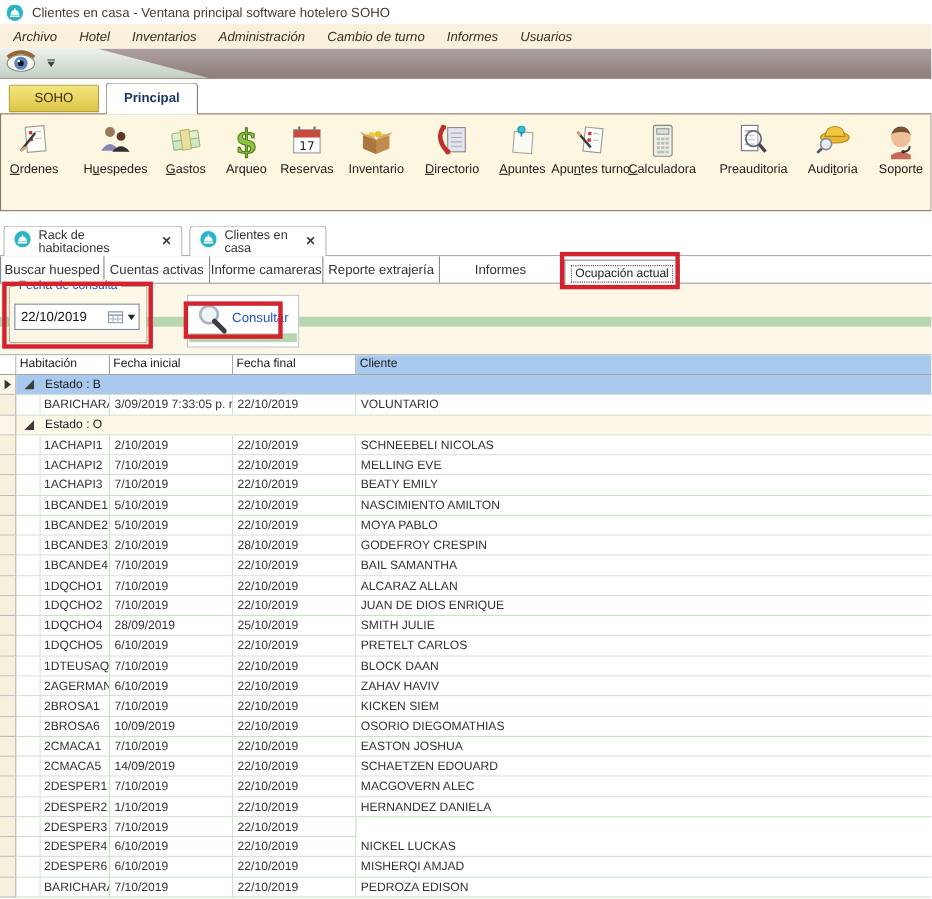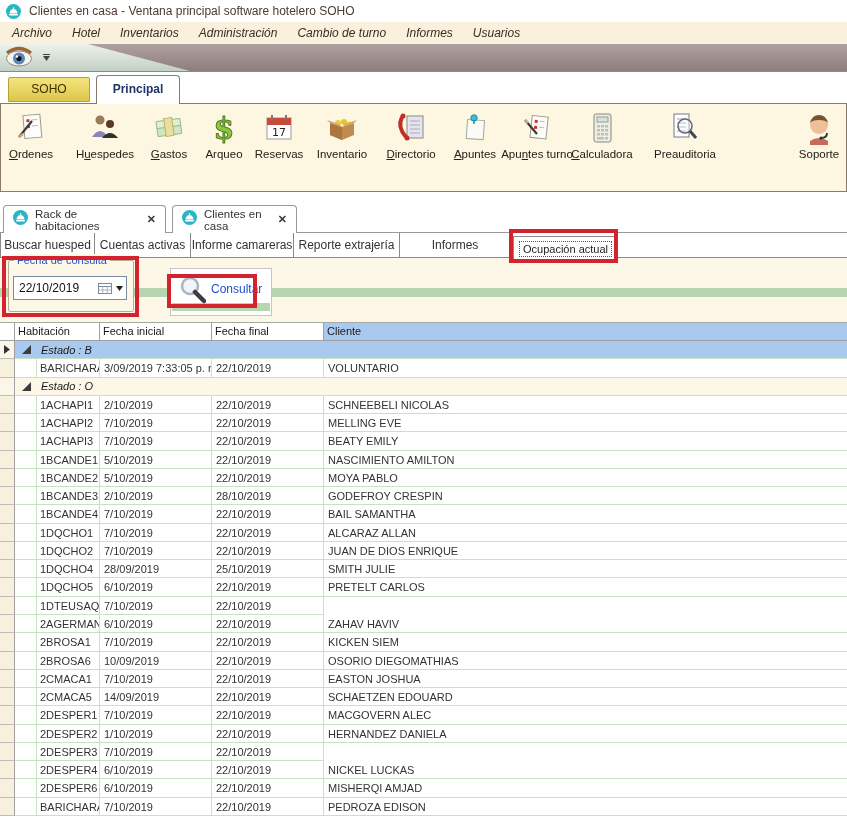--- a/index.html
+++ b/index.html
@@ -63,21 +63,21 @@
   .hcell{height:18px;line-height:17px;font-size:11px;color:#1a1a1a;padding-left:3px;border-right:1px solid #a0a0a0;border-bottom:1px solid #a0a0a0;box-sizing:border-box;background:#fff;white-space:nowrap;overflow:hidden;}
   .h0{width:85px}.h1{width:112px}.h2{width:112px}
   .h3{flex:1;background:#a9c9ee;border-right:none;}
   .grid-row{display:flex;height:18.27px;}
   .grid-row .ind{width:15px;border-right:1px solid #a0a0a0;border-bottom:1px solid #bdbdbd;box-sizing:border-box;background:#f6f0dd;display:flex;align-items:center;justify-content:center;}
   .group-row .ind{background:#fbf6e8;}
   .gcell{flex:1;display:flex;align-items:center;border-bottom:1px solid #c9e2c5;box-sizing:border-box;font-size:11px;color:#1a1a1a;}
   .group-row .gcell{background:#fcf7e6;}
   .group-row.sel .gcell{background:#a9c9ee;}
   .gcell .expand{margin-left:7px;}
-  .gcell .glabel{margin-left:10px;white-space:nowrap;font-style:italic;}
+  .gcell .glabel{margin-left:10px;white-space:nowrap;}
   .data-row .indent{width:22px;border-right:1px solid #c9e2c5;border-bottom:1px solid #c9e2c5;box-sizing:border-box;background:#fff;}
   .cell{height:100%;line-height:18px;font-size:11px;color:#333;padding-left:3px;border-right:1px solid #c9e2c5;border-bottom:1px solid #c9e2c5;box-sizing:border-box;white-space:nowrap;overflow:hidden;background:#fff;}
   .cc0{width:63px}.cc1{width:112px;padding-left:4px}.cc2{width:112px;padding-left:4px}
   .cc3{flex:1;border-right:none;padding-left:4px}
 </style>
 </head>
 <body>
 
 <div id="app">
 
@@ -248,20 +248,29 @@
         <span class="tb-ico"><svg width="34" height="34">
             <rect x="6" y="3" width="15" height="23" fill="#fff" stroke="#778"></rect>
             <line x1="9" y1="8" x2="18" y2="8" stroke="#99a"></line>
             <line x1="9" y1="12" x2="18" y2="12" stroke="#99a"></line>
             <line x1="9" y1="16" x2="18" y2="16" stroke="#99a"></line>
             <line x1="9" y1="20" x2="18" y2="20" stroke="#99a"></line>
             <circle cx="17" cy="15" r="7" fill="rgba(240,244,250,0.45)" stroke="#667" stroke-width="1.5"></circle>
             <line x1="22" y1="20" x2="28" y2="27" stroke="#445" stroke-width="3"></line>
           </svg></span>
         <span class="tb-label">Preauditoria</span>
+      </div>
+      <div class="tb-item" style="left: 720px;">
+        <span class="tb-ico"><svg width="34" height="34">
+            <ellipse cx="19" cy="14" rx="13" ry="5" fill="#e8b830" stroke="#b08820"></ellipse>
+            <path d="M10 13 q1 -9 9 -9 q8 0 9 9 z" fill="#f0c840" stroke="#b08820"></path>
+            <circle cx="11" cy="20" r="5" fill="#e8eef4" stroke="#889" stroke-width="1.5"></circle>
+            <line x1="7" y1="24" x2="3" y2="28" stroke="#556" stroke-width="2.5"></line>
+          </svg></span>
+        <span class="tb-label">Audi<u>t</u>oria</span>
       </div>
       <div class="tb-item" style="left: 782px;">
         <span class="tb-ico"><svg width="34" height="34">
             <path d="M8 30 q9 -6 18 0 l0 4 l-18 0 z" fill="#c86a5a"></path>
             <circle cx="17" cy="14" r="9" fill="#eec09a"></circle>
             <path d="M8 12 q2 -8 9 -8 q7 0 9 8 q-2 -3 -9 -3 q-7 0 -9 3" fill="#7a5230"></path>
             <path d="M25 22 q0 5 -6 5" stroke="#333" stroke-width="1.8" fill="none"></path>
             <circle cx="19" cy="27" r="1.6" fill="#333"></circle>
           </svg></span>
         <span class="tb-label">Soporte</span>
@@ -460,20 +469,21 @@
           <div class="cell cc1">6/10/2019</div>
           <div class="cell cc2">22/10/2019</div>
           <div class="cell cc3">PRETELT CARLOS</div>
         </div>
         <div class="grid-row data-row">
           <div class="ind"></div>
           <div class="indent"></div>
           <div class="cell cc0">1DTEUSAQ</div>
           <div class="cell cc1">7/10/2019</div>
           <div class="cell cc2">22/10/2019</div>
+          <div class="cell cc3">BLOCK DAAN</div>
         </div>
         <div class="grid-row data-row">
           <div class="ind"></div>
           <div class="indent"></div>
           <div class="cell cc0">2AGERMAN</div>
           <div class="cell cc1">6/10/2019</div>
           <div class="cell cc2">22/10/2019</div>
           <div class="cell cc3">ZAHAV HAVIV</div>
         </div>
         <div class="grid-row data-row">

